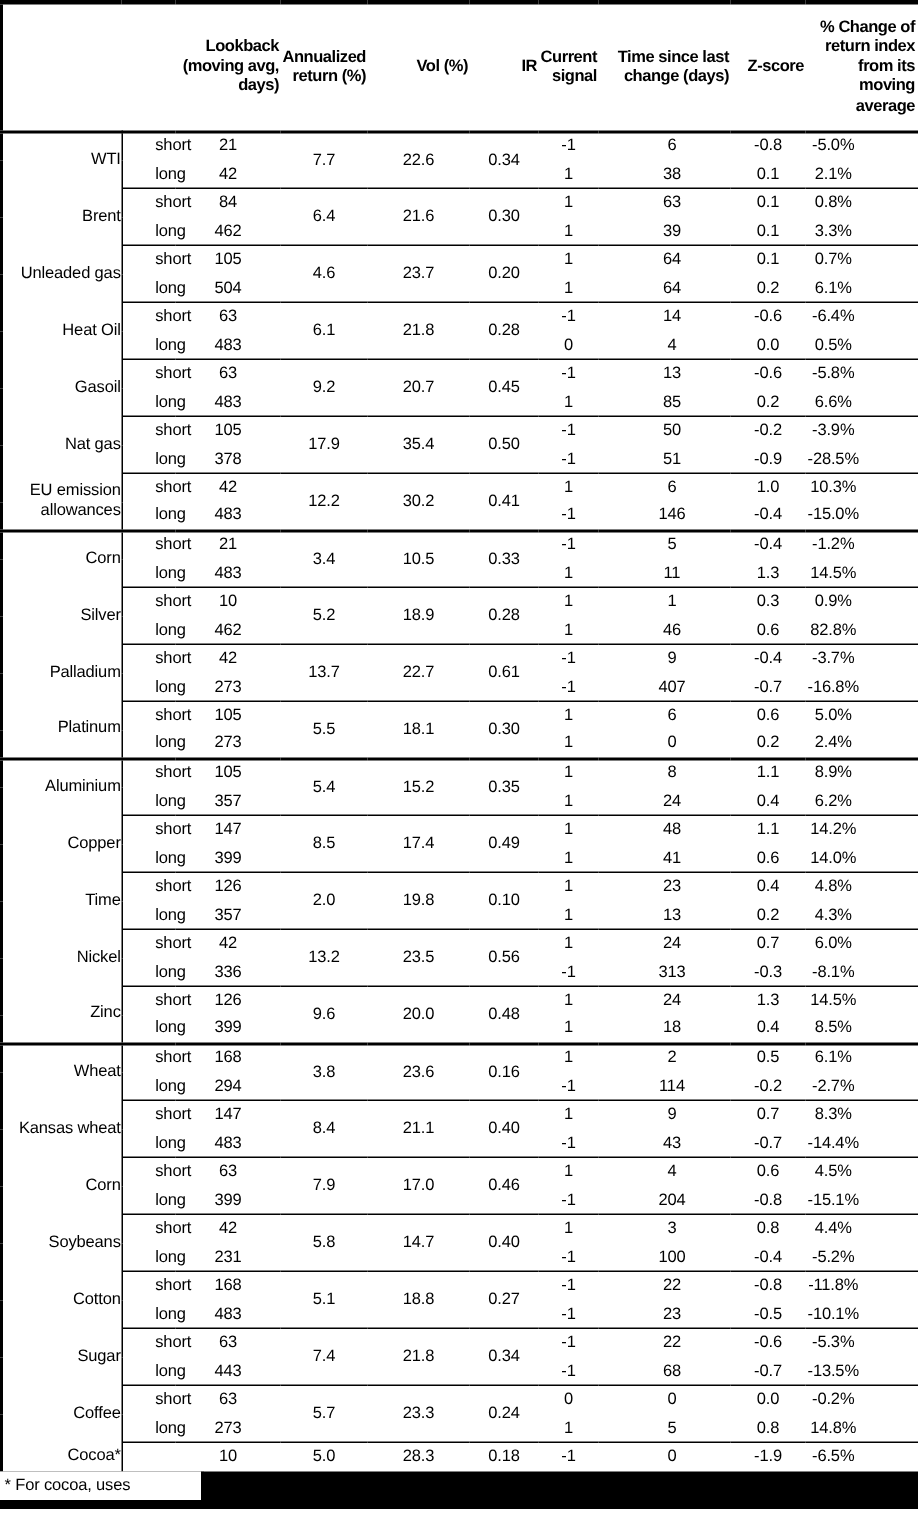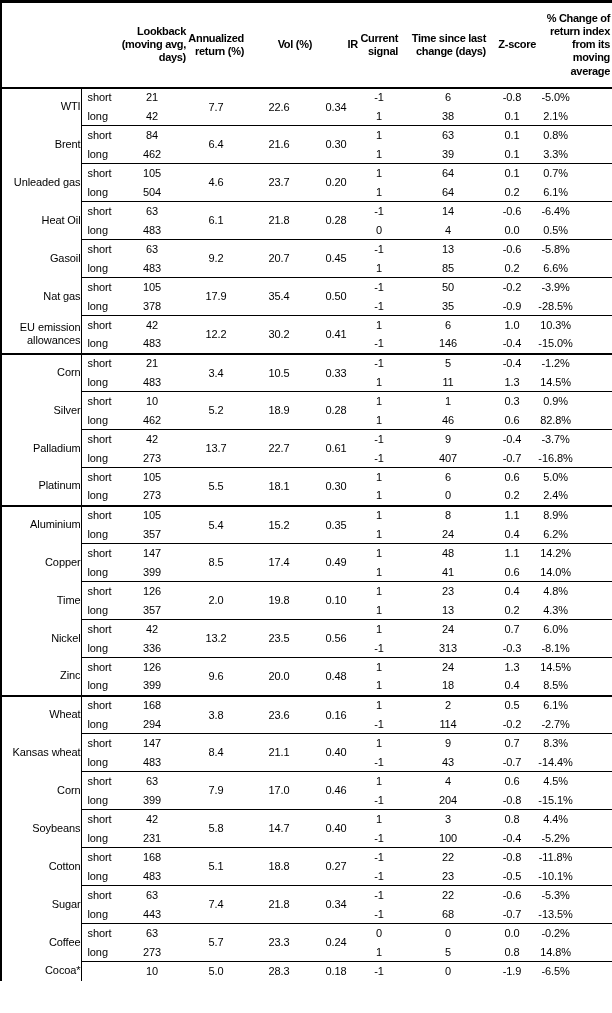--- a/index.html
+++ b/index.html
@@ -16,21 +16,21 @@
     font-weight: bold; font-size: 11px; line-height: 1.2; letter-spacing: -0.3px;
     text-align: right; vertical-align: middle;
     height: 86px; padding: 4px 1px; border-bottom: 2px solid #000; box-sizing: border-box;
   }
   td {
     font-size: 11px; line-height: 1.1; letter-spacing: -0.1px;
     height: 19px; padding: 0; text-align: center; vertical-align: middle;
     box-sizing: border-box; white-space: nowrap; overflow: visible;
   }
   td.name  { text-align: right; padding-left: 5px; border-right: 1px solid #000; white-space: normal; line-height: 1.2; }
-  td.horizon { text-align: left; padding-left: 6px; }
+  td.horizon { text-align: left; padding-left: 22px; }
   td.time  { padding-left: 10px; }
   td.pct   { padding-right: 38px; }
   tr.c-start td { border-top: 1px solid #000; }
   tr.c-start td.name { border-top: none; }
   tr.s-start td, tr.s-start td.name { border-top: 2px solid #000; }
   tr.first td, tr.first td.name { border-top: none; }
   .footer { width: 612px; height: 25px; background: #000; position: relative; }
   .chip {
     position: absolute; left: 0; top: 0; width: 136px; height: 21px; background: #fff;
     box-sizing: border-box; border-right: 2px solid #000; border-bottom: 2px solid #000;
@@ -178,21 +178,21 @@
           <td rowspan="2">0.50</td>
           <td>-1</td>
           <td class="time">50</td>
           <td>-0.2</td>
           <td class="pct">-3.9%</td>
         </tr>
         <tr>
           <td class="horizon">long</td>
           <td>378</td>
           <td>-1</td>
-          <td class="time">35</td>
+          <td class="time">51</td>
           <td>-0.9</td>
           <td class="pct">-28.5%</td>
         </tr>
         <tr class="c-start">
           <td class="name" rowspan="2">EU emission allowances</td>
           <td class="horizon">short</td>
           <td>42</td>
           <td rowspan="2">12.2</td>
           <td rowspan="2">30.2</td>
           <td rowspan="2">0.41</td>
@@ -536,13 +536,16 @@
           <td>5.0</td>
           <td>28.3</td>
           <td>0.18</td>
           <td>-1</td>
           <td class="time">0</td>
           <td>-1.9</td>
           <td class="pct">-6.5%</td>
         </tr>
       </tbody>
   </table>
+  <div class="footer">
+    <div class="chip">* For cocoa, uses</div>
+  </div>
 </div>
 
 </body></html>

